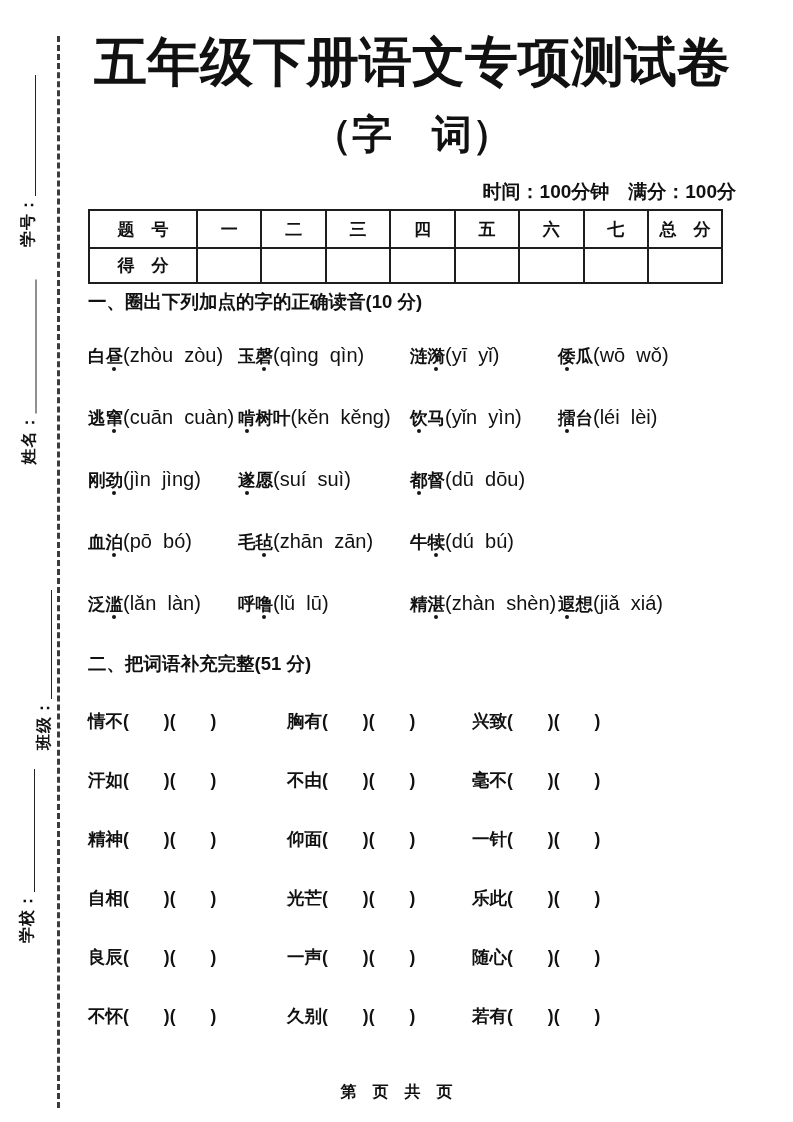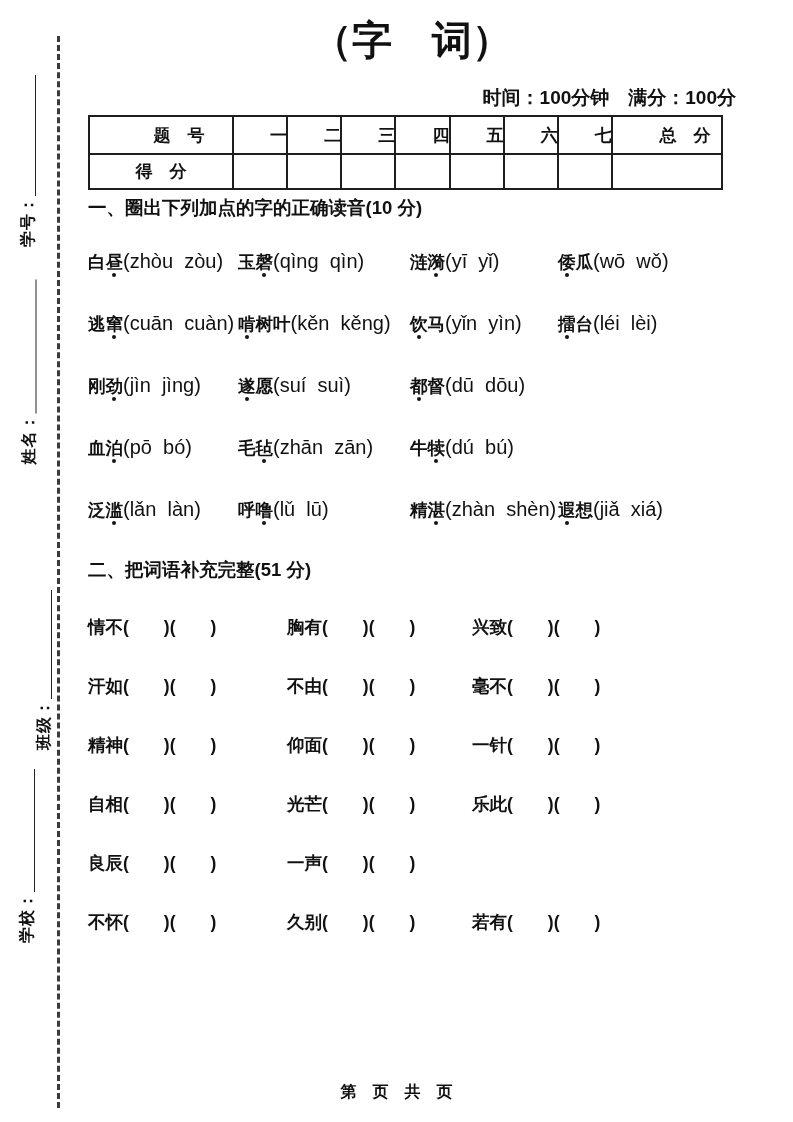--- a/index.html
+++ b/index.html
@@ -14,21 +14,21 @@
   .sb-field{position:absolute;height:22px;display:flex;align-items:center;transform:rotate(-90deg);}
   .sb-label{font-size:16px;font-weight:700;letter-spacing:1px;white-space:nowrap;}
   .sb-line{display:inline-block;height:14px;border-bottom:1.6px solid #222;flex:1;}
   
   .content{position:absolute;left:88px;top:0;width:648px;}
   .title{margin-top:30px;font-size:53px;line-height:64px;font-weight:700;text-align:center;white-space:nowrap;}
   .subtitle{margin-top:14px;font-size:40px;line-height:52px;font-weight:700;text-align:center;}
   .meta{margin-top:20px;font-size:19px;line-height:24px;font-weight:700;text-align:right;}
   table.score{margin-top:5px;border-collapse:collapse;width:635px;table-layout:fixed;}
   table.score td{border:2.4px solid #1e1e1e;text-align:center;font-size:17px;font-weight:700;padding:0;}
-  table.score tr.hdr td{height:36px;padding-left:36px;}
+  table.score tr.hdr td{height:36px;}
   table.score tr.val td{height:33px;}
   td.c-label{width:106px;}
   td.c-total{width:72px;}
   .sec-heading{margin-top:6px;font-size:18.5px;line-height:24px;font-weight:700;}
   .s1-rows{margin-top:28px;}
   .s1-row{display:grid;grid-template-columns:150px 172px 148px 1fr;line-height:26px;margin-bottom:34px;}
   .s1-item{white-space:nowrap;}
   .cjk{font-size:17.5px;font-weight:700;}
   .py{font-size:20px;font-weight:400;}
   .dotted{position:relative;}
@@ -54,20 +54,21 @@
 <div class="sb-field" style="width:160px;left:-36px;top:659px;">
   <span class="sb-label" data-bind="sidebar.fields.2.label">班级：</span>
     <span class="sb-line"></span>
 </div>
 <div class="sb-field" style="width:174px;left:-60px;top:845px;">
   <span class="sb-label" data-bind="sidebar.fields.3.label">学校：</span>
     <span class="sb-line"></span>
 </div>
 
 <div class="content">
+  <div class="title" data-bind="page.title">五年级下册语文专项测试卷</div>
   <div class="subtitle" data-bind="page.subtitle">（字　词）</div>
   <div class="meta" data-bind="page.meta">时间：100分钟　满分：100分</div>
 
   <table class="score">
     <tbody>
         <tr class="hdr">
       <td class="c-label" data-bind="score_table.header.0">题　号</td>
       <td data-bind="score_table.header.1">一</td>
       <td data-bind="score_table.header.2">二</td>
       <td data-bind="score_table.header.3">三</td>
@@ -143,20 +144,21 @@
       <span class="s2-item"><span class="cjk" data-bind="section2.rows.2.2">一针</span><span class="blanks" data-bind="section2.blanks">(　　)(　　)</span></span>
     </div>
     <div class="s2-row">
       <span class="s2-item"><span class="cjk" data-bind="section2.rows.3.0">自相</span><span class="blanks" data-bind="section2.blanks">(　　)(　　)</span></span>
       <span class="s2-item"><span class="cjk" data-bind="section2.rows.3.1">光芒</span><span class="blanks" data-bind="section2.blanks">(　　)(　　)</span></span>
       <span class="s2-item"><span class="cjk" data-bind="section2.rows.3.2">乐此</span><span class="blanks" data-bind="section2.blanks">(　　)(　　)</span></span>
     </div>
     <div class="s2-row">
       <span class="s2-item"><span class="cjk" data-bind="section2.rows.4.0">良辰</span><span class="blanks" data-bind="section2.blanks">(　　)(　　)</span></span>
       <span class="s2-item"><span class="cjk" data-bind="section2.rows.4.1">一声</span><span class="blanks" data-bind="section2.blanks">(　　)(　　)</span></span>
+      <span class="s2-item"><span class="cjk" data-bind="section2.rows.4.2">随心</span><span class="blanks" data-bind="section2.blanks">(　　)(　　)</span></span>
     </div>
     <div class="s2-row">
       <span class="s2-item"><span class="cjk" data-bind="section2.rows.5.0">不怀</span><span class="blanks" data-bind="section2.blanks">(　　)(　　)</span></span>
       <span class="s2-item"><span class="cjk" data-bind="section2.rows.5.1">久别</span><span class="blanks" data-bind="section2.blanks">(　　)(　　)</span></span>
       <span class="s2-item"><span class="cjk" data-bind="section2.rows.5.2">若有</span><span class="blanks" data-bind="section2.blanks">(　　)(　　)</span></span>
     </div>
   </div>
 </div>
 
 <div class="footer" data-bind="page.footer">第　页　共　页</div>

